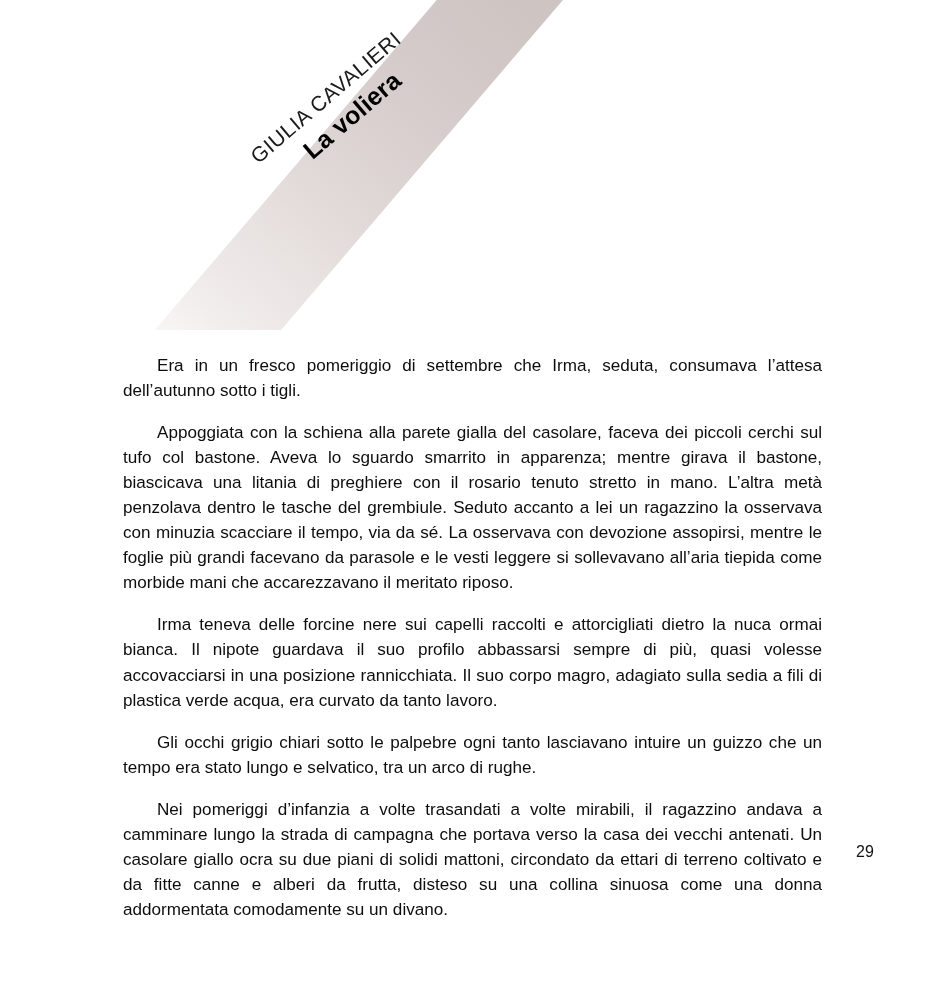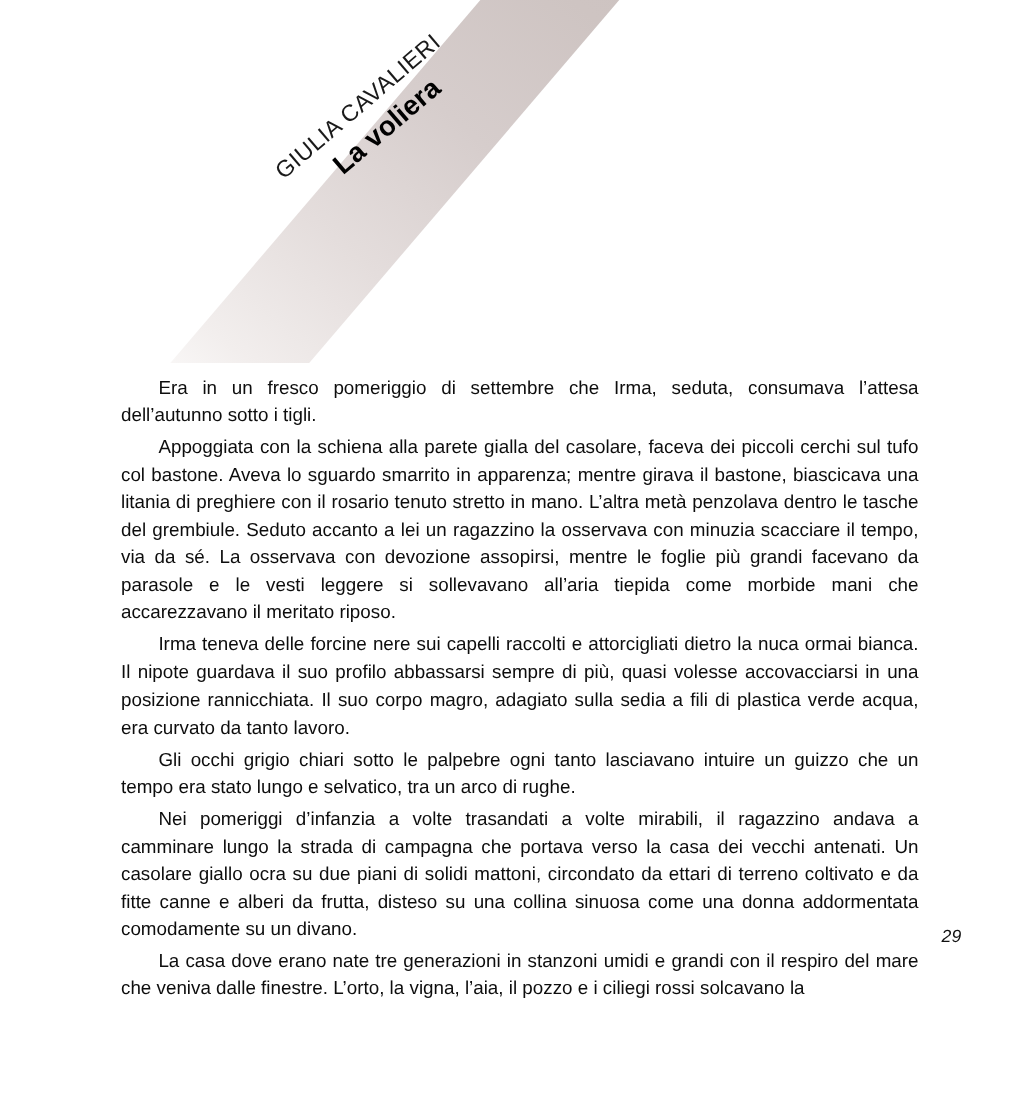--- a/index.html
+++ b/index.html
@@ -86,40 +86,39 @@
   }
 
   
   #text-column {
     position: absolute;
     left: 106px;
     top: 336px;
     width: 733px;
   }
   .para {
-    margin: 4px;
+    margin: 17px;
     font-size: 17.1px;
     line-height: 25.05px;
     text-align: justify;
     text-justify: inter-word;
     text-indent: 34px;
     hyphens: manual;
     color: #0d0d0d;
   }
   .para:last-child {
     text-align-last: left;
   }
 
   
   #folio {
     position: absolute;
     left: 856px;
     top: 843px;
     font-size: 16px;
-    font-style: italic;
     color: #111111;
   }
 </style>
 </head>
 <body>
 
 <div id="page">
 
   <div id="ribbon-area">
     <div class="ribbon-band">
@@ -131,18 +130,17 @@
     <div class="author-line">GIULIA CAVALIERI</div>
     <div class="story-title">La voliera</div>
   </div>
 
   <div id="text-column">
     <p class="para">Era in un fresco pomeriggio di settembre che Irma, seduta, consumava l’attesa dell’autunno sotto i tigli.</p>
     <p class="para">Appoggiata con la schiena alla parete gialla del casolare, faceva dei piccoli cerchi sul tufo col bastone. Aveva lo sguardo smarrito in apparenza; mentre girava il bastone, biascicava una litania di preghiere con il rosario tenuto stretto in mano. L’altra metà penzolava dentro le tasche del grembiule. Seduto accanto a lei un ragazzino la osservava con minuzia scacciare il tempo, via da sé. La osservava con devozione assopirsi, mentre le foglie più grandi facevano da parasole e le vesti leggere si sollevavano all’aria tiepida come morbide mani che accarezzavano il meritato riposo.</p>
     <p class="para">Irma teneva delle forcine nere sui capelli raccolti e attorcigliati dietro la nuca ormai bianca. Il nipote guardava il suo profilo abbassarsi sempre di più, quasi volesse accovacciarsi in una posizione rannicchiata. Il suo corpo magro, adagiato sulla sedia a fili di plastica verde acqua, era curvato da tanto lavoro.</p>
     <p class="para">Gli occhi grigio chiari sotto le palpebre ogni tanto lasciavano intuire un guizzo che un tempo era stato lungo e selvatico, tra un arco di rughe.</p>
     <p class="para">Nei pomeriggi d’infanzia a volte trasandati a volte mirabili, il ragazzino andava a camminare lungo la strada di campagna che portava verso la casa dei vecchi antenati. Un casolare giallo ocra su due piani di solidi mattoni, circondato da ettari di terreno coltivato e da fitte canne e alberi da frutta, disteso su una collina sinuosa come una donna addormentata comodamente su un divano.</p>
-    <p class="para">La casa dove erano nate tre generazioni in stanzoni umidi e grandi con il respiro del mare che veniva dalle finestre. L’orto, la vigna, l’aia, il pozzo e i ciliegi rossi solcavano la</p>
   </div>
 
   <div id="folio">29</div>
 
 </div>
 
 </body></html>

